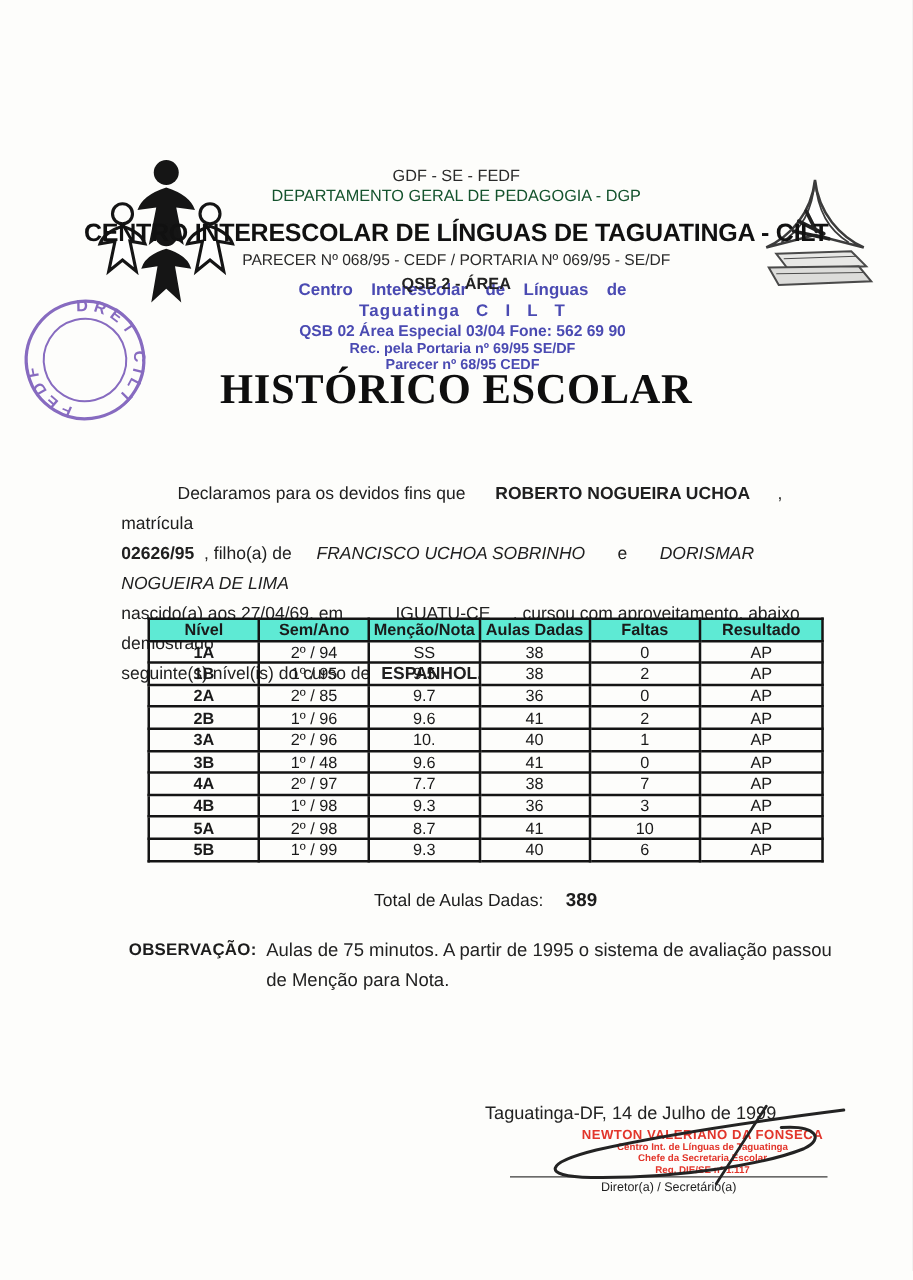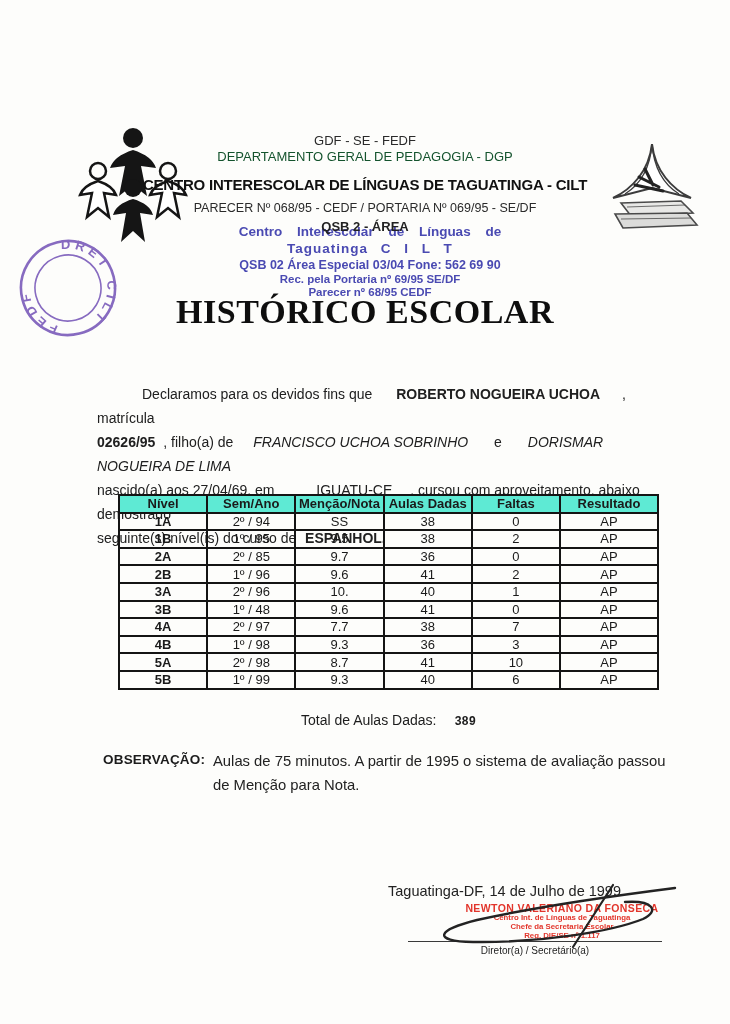--- a/index.html
+++ b/index.html
@@ -12,21 +12,21 @@
     overflow: hidden;
     font-family: "Liberation Sans", sans-serif;
     color: #1c1c1c;
   }
   .abs { position: absolute; }
   .ctr { text-align: center; }
 
   
   .hdr-line1 { top: 133px; left: 0; width: 730px; font-size: 13px; color: #2a2a2a; }
   .hdr-line2 { top: 149px; left: 0; width: 730px; font-size: 13px; color: #14532d; }
-  .hdr-line3 { top: 176px; left: 0; width: 730px; font-size: 15px; font-weight: bold; letter-spacing: -0.2px; color: #111; }
+  .hdr-line3 { top: 176px; left: 0; width: 730px; font-size: 20px; font-weight: bold; letter-spacing: -0.2px; color: #111; }
   .hdr-line4 { top: 201px; left: 0; width: 730px; font-size: 12.5px; color: #2a2a2a; }
   .hdr-line5 { top: 219px; left: 0; width: 730px; font-size: 13px; font-weight: bold; color: #222; z-index: 3; }
 
   
   .blue-stamp { top: 224px; left: 0; width: 740px; color: #4a4ab2; z-index: 2; }
   .blue-stamp div { text-align: center; }
   .bs1 { font-size: 13.5px; font-weight: bold; word-spacing: 11px; }
   .bs2 { font-size: 13.5px; font-weight: bold; word-spacing: 8px; margin-top: 2px; letter-spacing: 1px; }
   .bs3 { font-size: 12.5px; font-weight: bold; margin-top: 2px; }
   .bs4 { font-size: 11.5px; font-weight: bold; margin-top: 1px; }
@@ -58,21 +58,21 @@
   table.grades th, table.grades td {
     border: 2px solid #141414;
     height: 17.6px; padding: 0 2px;
     text-align: center; vertical-align: middle;
   }
   table.grades th { font-weight: bold; background: #5eead4; }
   table.grades td.lvl { font-weight: bold; }
   table.grades col.c5 { width: 98px; }
 
   .total-line { top: 712px; left: 118px; width: 541px; font-size: 14px; }
-  .total-line .tv { font-weight: bold; font-size: 12px; margin-left: 18px; font-family: Liberation Mono, monospace; }
+  .total-line .tv { font-weight: bold; font-size: 15px; margin-left: 18px; }
 
   
   .obs-label { top: 752px; left: 103px; font-size: 13.5px; font-weight: bold; letter-spacing: 0.2px; }
   .obs-text { top: 749px; left: 213px; width: 470px; font-size: 14.8px; line-height: 24px; color: #222; }
 
   
   .date-line { top: 883px; left: 388px; font-size: 14.5px; color: #222; }
   .red-stamp { top: 902px; left: 452px; width: 220px; text-align: center; color: #e2352b; line-height: 1.15; z-index: 2; }
   .rs1 { font-size: 10.5px; font-weight: bold; letter-spacing: 0.4px; }
   .rs2, .rs3, .rs4 { font-size: 7.8px; font-weight: bold; }

